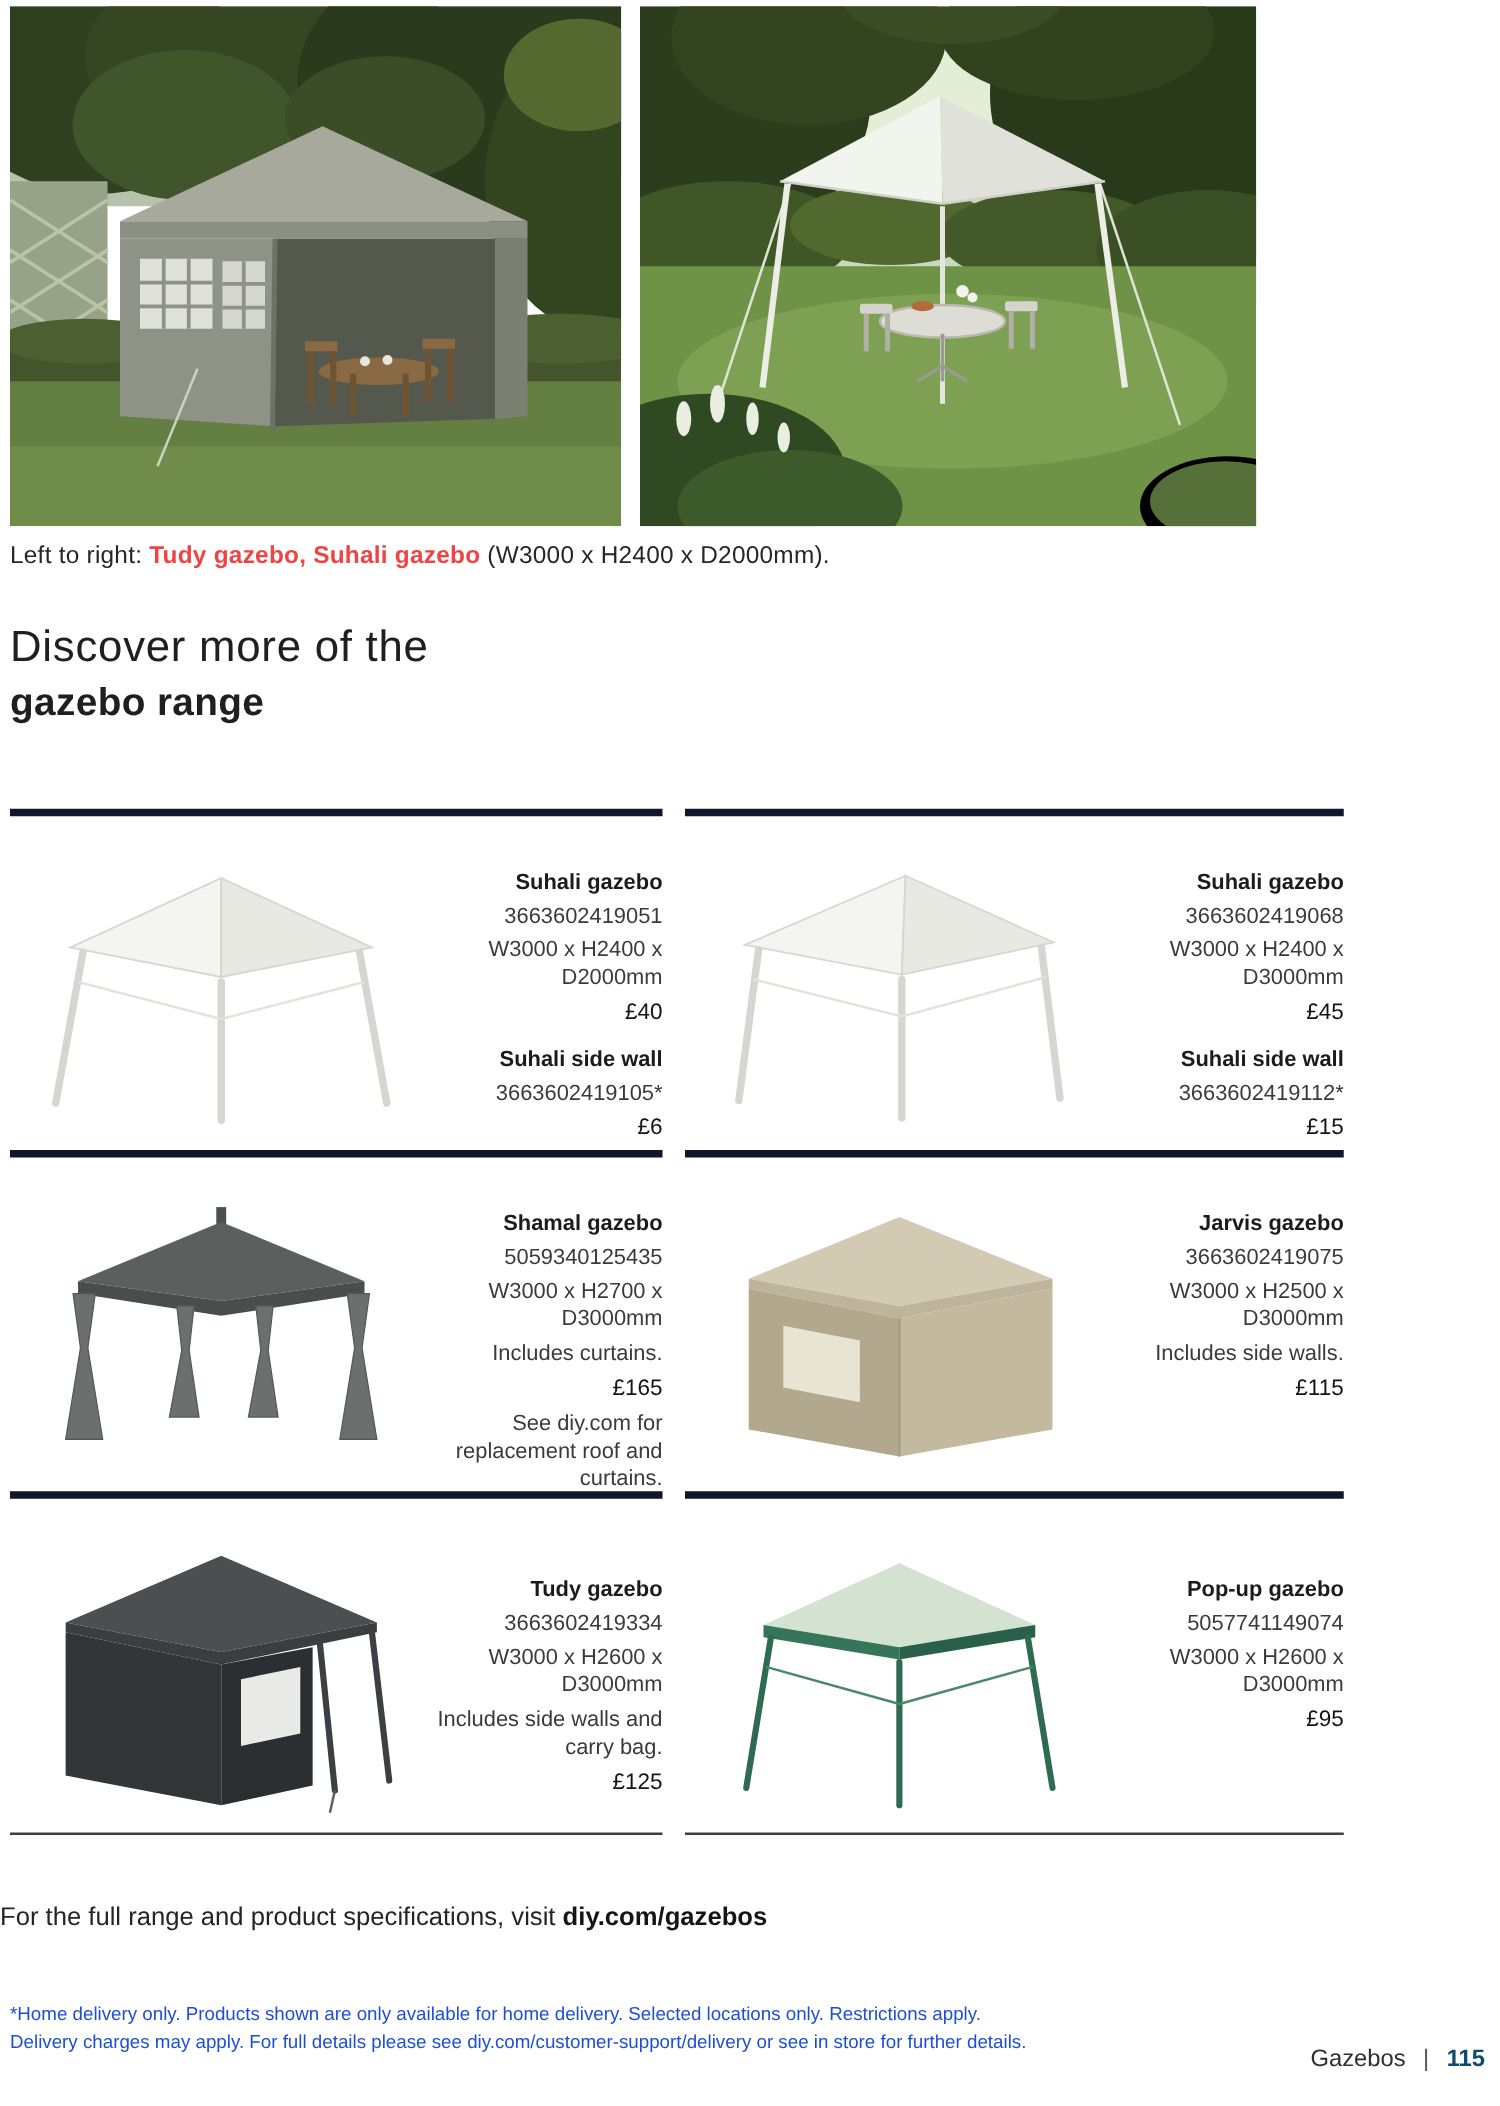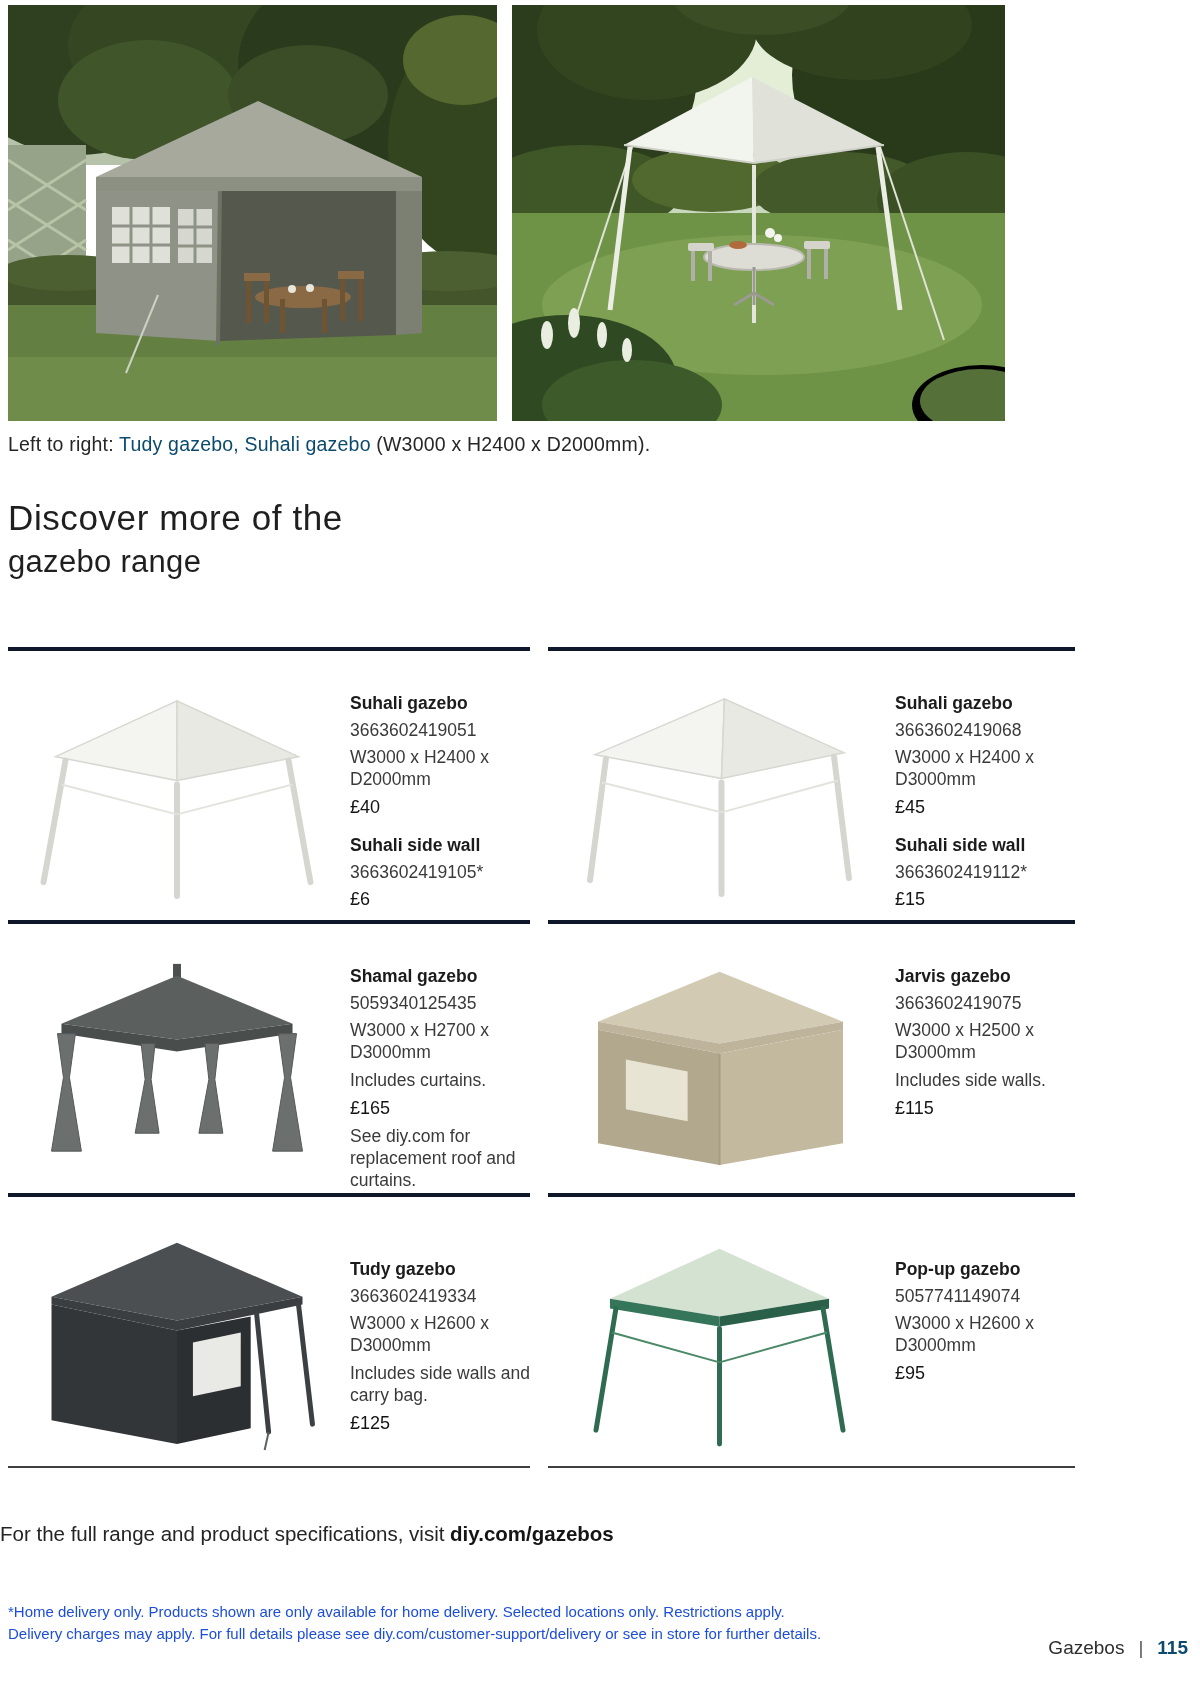--- a/index.html
+++ b/index.html
@@ -9,32 +9,32 @@
     background:#fff; overflow:hidden;
     font-family:"Liberation Sans", sans-serif; color:#222;
   }
   
   .hero-photo { position:absolute; top:5px; height:416px; overflow:hidden; }
   .hero-photo svg { display:block; width:100%; height:100%; }
   .hero-left  { left:8px;  width:489px; }
   .hero-right { left:512px; width:493px; }
 
   .caption { position:absolute; left:8px; top:433px; font-size:19.5px; color:#262626; letter-spacing:.2px; }
-  .caption b { font-weight:400; color:#0c4a6e;text-align:right; }
+  .caption b { font-weight:700; color:#ef4444;text-align:right; }
 
   .heading { position:absolute; left:8px; top:498px; color:#1f1f1f; }
   .heading .h-line1 { display:block; font-size:35px; font-weight:400; letter-spacing:.6px; line-height:1.15; }
-  .heading .h-line2 { display:block; font-size:31px; font-weight:400; letter-spacing:.3px; margin-top:6px; }
+  .heading .h-line2 { display:block; font-size:31px; font-weight:700; letter-spacing:.3px; margin-top:6px; }
 
   
   .grid {
     position:absolute; left:8px; top:647px;
     display:grid; grid-template-columns:522px 527px; column-gap:18px; grid-auto-rows:273px;
   }
-  .cell { border-top:4px solid #0f172a; display:flex; }
+  .cell { border-top:6px solid #0f172a; display:flex;text-align:right; }
   .thumb { flex:1 1 auto; padding:14px 10px 6px 6px; }
   .thumb svg { display:block; width:100%; height:100%; }
   .info { flex:0 0 180px; width:180px; padding-top:42px; }
   .row3 .info { padding-top:62px; }
   .pname  { font-size:17.5px; font-weight:700; color:#1b1b1b; line-height:1.2; margin-bottom:6px; }
   .pcode  { font-size:17.5px; color:#3a3a3a; line-height:1.2; margin-bottom:6px; }
   .pdims  { font-size:17.5px; color:#3a3a3a; line-height:1.25; margin-bottom:6px; }
   .pnote  { font-size:17.5px; color:#3a3a3a; line-height:1.25; margin-bottom:6px; }
   .pprice { font-size:18px; font-weight:400; color:#141414; line-height:1.2; }
   .pafter { font-size:17.5px; color:#3a3a3a; line-height:1.25; margin-top:7px; }

